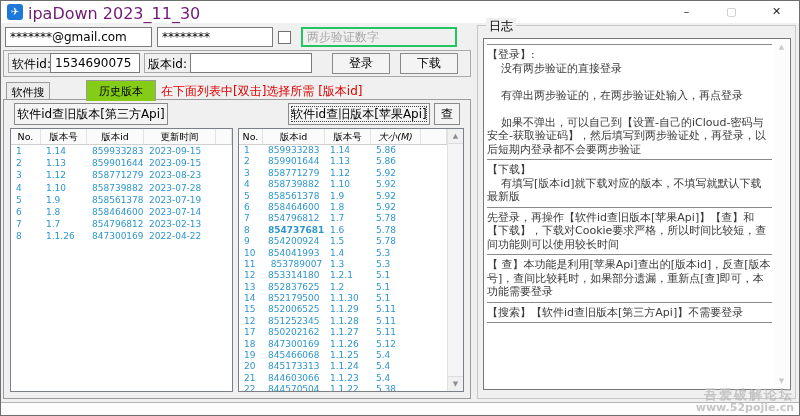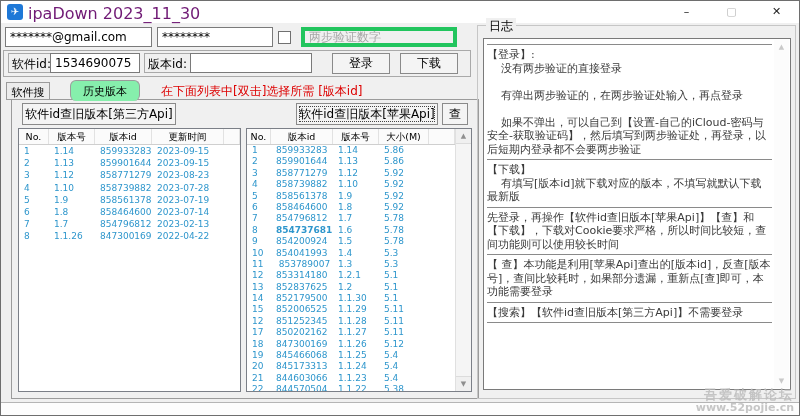--- a/index.html
+++ b/index.html
@@ -11,38 +11,38 @@
   #apptitle{position:absolute;left:27px;top:3px;font-size:16px;color:#701a75;white-space:nowrap;}
   .winbtn{position:absolute;top:0;width:45px;height:22px;text-align:center;line-height:22px;font-size:11px;color:#222;}
   #btn-min{right:90px;}
   #btn-max{right:45px;color:#b5b5b5;}
   #btn-close{right:0;}
   
   .tbox{position:absolute;height:20px;border:1px solid #7a7a7a;background:#fff;font-size:12px;padding:1px 4px;color:#000;}
   #email{left:4px;top:26px;width:147px;}
   #password{left:156px;top:26px;width:116px;}
   #chk2fa{position:absolute;left:277px;top:30px;width:13px;height:13px;border:1px solid #707070;background:#fff;}
-  #twofa{left:300px;top:26px;width:156px;background:#f0f0f0;border:4px solid #22c55e;color:#a6a6a6;}
+  #twofa{left:300px;top:26px;width:156px;background:#f0f0f0;border:2px solid #22c55e;color:#a6a6a6;}
   #twofa::placeholder{color:#a6a6a6;opacity:1;}
   
   #row2{position:absolute;left:2px;top:49px;width:468px;height:27px;border:1px solid #a9a9a9;background:#f0f0f0;}
   .boxlabel{position:absolute;top:2px;height:20px;border:1px solid #a9a9a9;background:#f0f0f0;font-size:12px;padding:2px 3px;color:#000;white-space:nowrap;}
   #lbl-softid{left:4px;}
   #inp-softid{position:absolute;left:46px;top:2px;width:90px;height:20px;border:1px solid #7a7a7a;background:#fff;font-size:12px;padding:1px 4px;}
   #lbl-verid{left:140px;}
   #inp-verid{position:absolute;left:186px;top:2px;width:122px;height:20px;border:1px solid #7a7a7a;background:#fff;font-size:12px;padding:1px 4px;}
   .pushbtn{position:absolute;top:2px;height:21px;background:#f4f4f4;border:1px solid #8a8a8a;font-size:12px;text-align:center;line-height:19px;color:#000;}
   #btn-login{left:328px;width:58px;}
   #btn-down{left:396px;width:58px;}
   
   .tab{position:absolute;height:18px;border:1px solid #9b9b9b;background:#ececec;font-size:11px;text-align:center;padding-top:2px;color:#000;}
   #tab1{left:5px;top:81px;width:44px;}
-  #tab2{left:69px;top:79px;width:70px;height:21px;background:#86efac;border-bottom:none;z-index:3;padding-top:3px;border-radius:6px;}
+  #tab2{left:85px;top:79px;width:70px;height:21px;background:#84cc16;border-bottom:none;z-index:3;padding-top:3px;}
   #hint{position:absolute;left:160px;top:82px;font-size:12px;color:#dd0000;white-space:nowrap;}
-  #tabpage{position:absolute;left:2px;top:98px;width:468px;height:300px;border:1px solid #9b9b9b;background:#f0f0f0;margin-left:8px;}
+  #tabpage{position:absolute;left:2px;top:98px;width:468px;height:300px;border:1px solid #9b9b9b;background:#f0f0f0;}
   
   #btn-third{left:10px;top:3px;width:154px;}
   #btn-apple{left:284px;top:3px;width:142px;outline:1px dotted #444;outline-offset:-4px;}
   #btn-query{left:430px;top:3px;width:26px;}
   .pagebtn{position:absolute;height:22px;background:#f4f4f4;border:1px solid #8a8a8a;font-size:12px;text-align:center;line-height:20px;color:#000;}
   
   .lv{position:absolute;top:28px;height:264px;background:#fff;border:1px solid #7b7f87;overflow:hidden;}
   #lv-left{left:6px;width:223px;}
   #lv-right{left:234px;width:226px;}
   .lv-inner{position:absolute;left:0;top:0;bottom:0;overflow:hidden;}
@@ -168,21 +168,21 @@
           </div>
         </div>
     </div>
 
     <div class="lv" id="lv-right">
       <div class="lv-inner">
           <div class="lv-head">
             <span style="width: 24px;">No.</span>
             <span style="width: 62px;">版本id</span>
             <span style="width: 46px;">版本号</span>
-            <span style="width: 50px;">大小(M)</span>
+            <span style="width: 50px; font-style: italic;">大小(M)</span>
             <span style="flex: 1 1 0%;"></span>
           </div>
           <div class="lv-row" style="height: 11.4px; line-height: 11.4px;">
             <span style="width: 24px;">1</span>
             <span style="width: 62px;">859933283</span>
             <span style="width: 46px;">1.14</span>
             <span style="width: 50px;">5.86</span>
           </div>
           <div class="lv-row" style="height: 11.4px; line-height: 11.4px;">
             <span style="width: 24px;">2</span>

